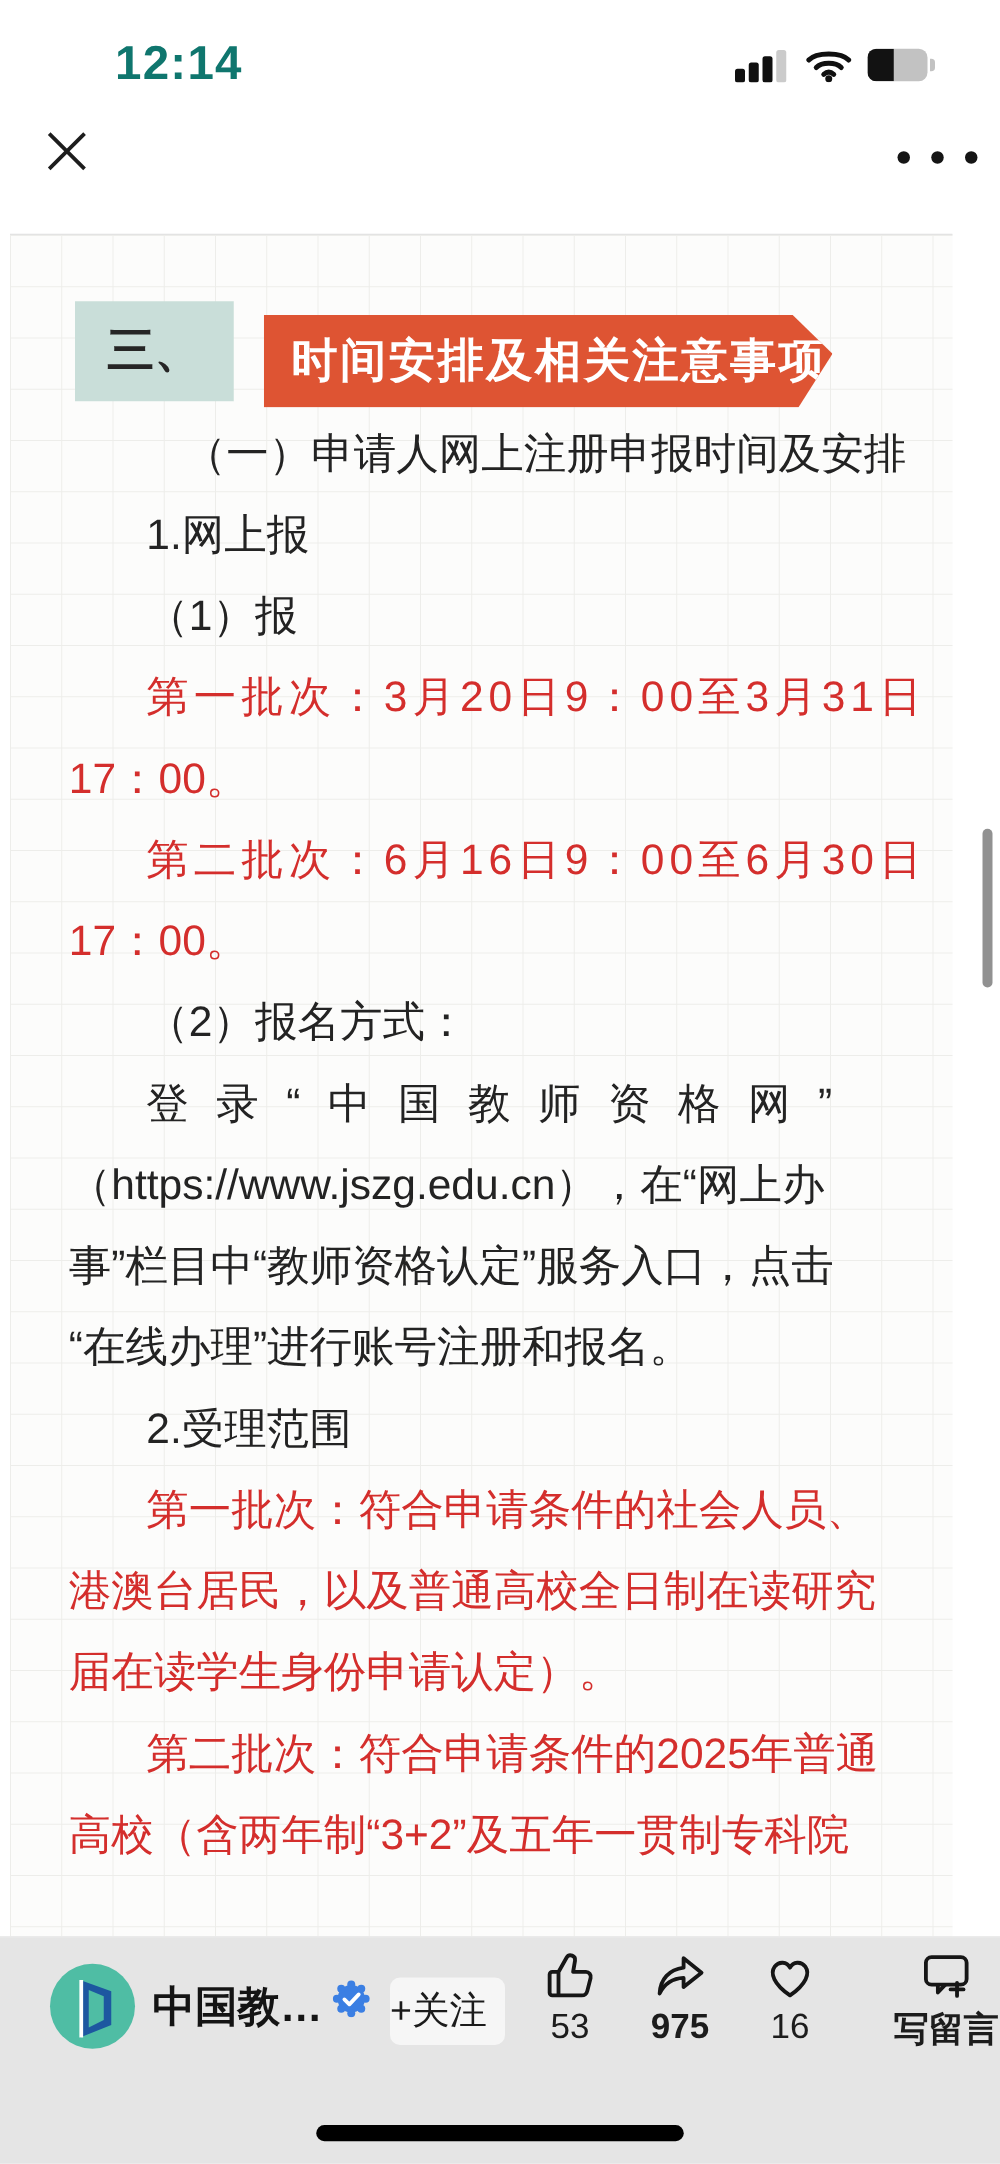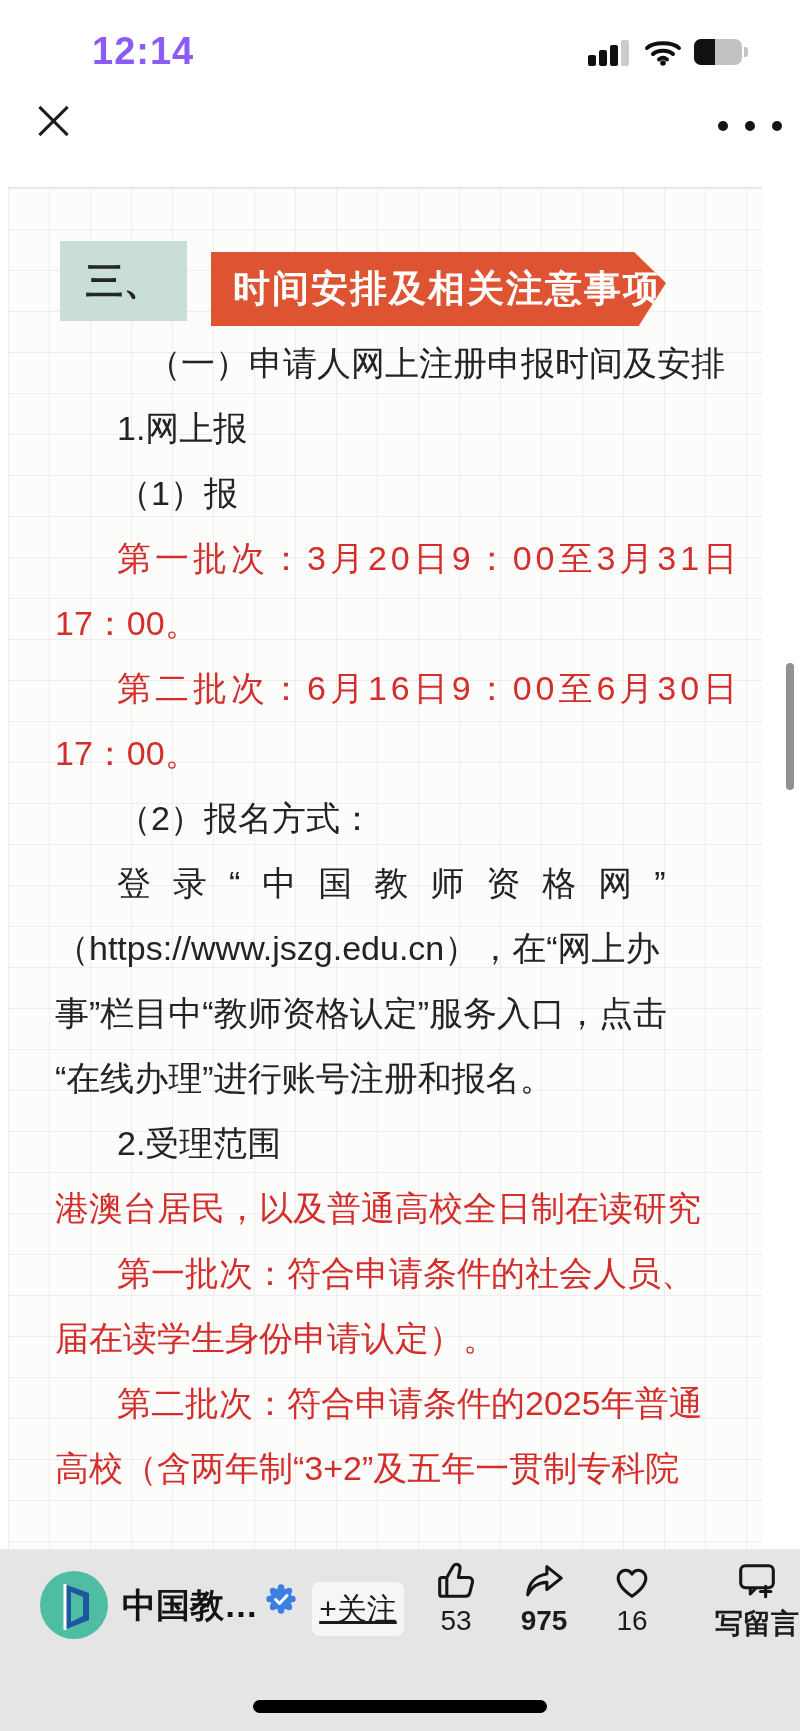--- a/index.html
+++ b/index.html
@@ -3,21 +3,21 @@
 <meta charset="utf-8">
 <style>
   html,body{margin:0;padding:0;}
   body{
     width:800px;height:1731px;position:relative;background:#ffffff;
     font-family:"Liberation Sans","DejaVu Sans",sans-serif;
     overflow:hidden;color:#1a1a1a;
   }
   
   .statusbar{position:absolute;left:0;top:0;width:800px;height:90px;}
-  .time{position:absolute;left:92px;top:30px;font-size:38px;font-weight:bold;letter-spacing:1px;color:#8b5cf6;}
+  .time{position:absolute;left:92px;top:30px;font-size:38px;font-weight:bold;letter-spacing:1px;color:#0f766e;}
   .sb-icons{position:absolute;right:48px;top:38px;display:flex;align-items:center;gap:12px;}
   .battery{position:relative;width:58px;height:26px;}
   .battery .body{position:absolute;left:0;top:0;width:48px;height:26px;border-radius:7px;background:#c2c2c2;overflow:hidden;}
   .battery .fill{position:absolute;left:0;top:0;width:21px;height:26px;background:#121212;}
   .battery .nub{position:absolute;left:50px;top:8px;width:4px;height:10px;border-radius:0 3px 3px 0;background:#c2c2c2;}
   .battery .pct{position:absolute;left:0;top:0;width:48px;height:26px;line-height:27px;text-align:center;
     font-size:17px;font-weight:bold;color:#ffffff;margin-top:33px;}
   
   .navrow{position:absolute;left:0;top:95px;width:800px;height:75px;}
   .closeX{position:absolute;left:36px;top:8px;width:34px;height:34px;}
@@ -52,21 +52,21 @@
   .stamp{position:absolute;left:205px;top:205px;width:377px;height:140px;border-radius:26px;background:#e9423e;
     color:#ffffff;font-size:80px;font-weight:bold;text-align:center;line-height:150px;letter-spacing:5px;}
   
   .scrollbar{position:absolute;left:786px;top:663px;width:8px;height:127px;border-radius:4px;background:#919191;}
   
   .footer{position:absolute;left:0;top:1549px;width:800px;height:182px;background:#e5e5e5;border-top:1px solid #ececec;}
   .avatar{position:absolute;left:40px;top:21px;width:68px;height:68px;border-radius:50%;background:#4fbda4;overflow:hidden;}
   .acc-name{position:absolute;left:122px;top:33px;font-size:34px;font-weight:bold;color:#141414;white-space:nowrap;}
   .badge{position:absolute;left:266px;top:34px;width:30px;height:30px;}
   .follow-btn{position:absolute;left:312px;top:32px;width:92px;height:54px;background:#f6f6f6;border-radius:8px;
-    font-size:30px;color:#1b1b1b;text-align:center;line-height:54px;text-decoration:underline;}
+    font-size:30px;color:#1b1b1b;text-align:left;line-height:54px;}
   .act{position:absolute;top:8px;width:90px;text-align:center;}
   .act .cnt{margin-top:1px;font-size:28px;color:#1c1c1c;}
   .act-like{left:411px;} .act-share{left:499px;font-weight:bold;} .act-fav{left:587px;} .act-comment{left:712px;font-weight:bold;}
   .home-indicator{position:absolute;left:253px;top:1700px;width:294px;height:13px;border-radius:7px;background:#000000;}
   svg{display:block;margin:0 auto;}
 </style>
 </head>
 <body>
 
 <div class="statusbar">
@@ -113,22 +113,22 @@
       <div class="line ind-1 red sp-wide">第一批次：3月20日9：00至3月31日</div>
       <div class="line ind-0 red">17：00。</div>
       <div class="line ind-1 red sp-wide">第二批次：6月16日9：00至6月30日</div>
       <div class="line ind-0 red">17：00。</div>
       <div class="line ind-1">（2）报名方式：</div>
       <div class="line ind-1 sp-spread">登录“中国教师资格网”</div>
       <div class="line ind-0">（https://www.jszg.edu.cn），在“网上办</div>
       <div class="line ind-0">事”栏目中“教师资格认定”服务入口，点击</div>
       <div class="line ind-0">“在线办理”进行账号注册和报名。</div>
       <div class="line ind-1">2.受理范围</div>
+      <div class="line ind-1 red">第一批次：符合申请条件的社会人员、</div>
       <div class="line ind-0 red">港澳台居民，以及普通高校全日制在读研究</div>
-      <div class="line ind-1 red">第一批次：符合申请条件的社会人员、</div>
       <div class="line ind-0 red">届在读学生身份申请认定）。</div>
       <div class="line ind-1 red">第二批次：符合申请条件的2025年普通</div>
       <div class="line ind-0 red">高校（含两年制“3+2”及五年一贯制专科院</div>
     </div>
 </div>
 
 <div class="scrollbar"></div>
 
 <div class="footer">
   <div class="avatar">

